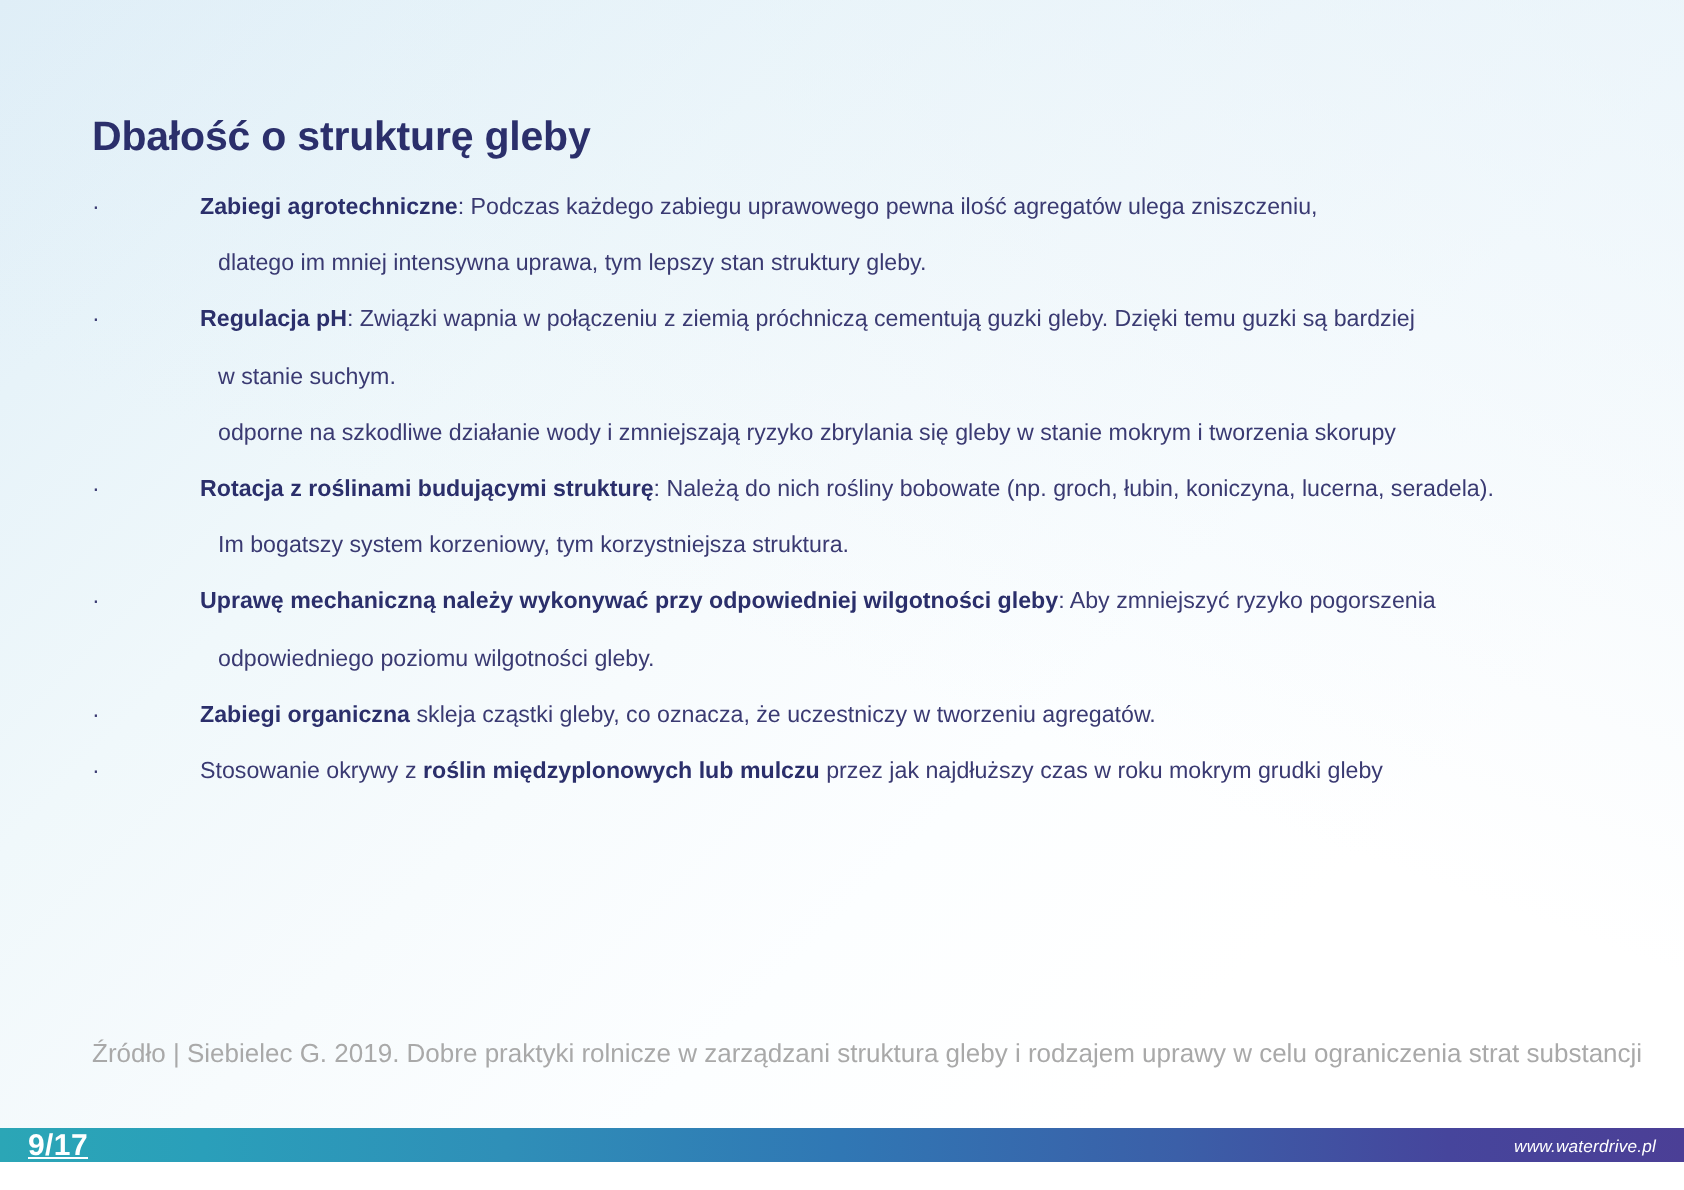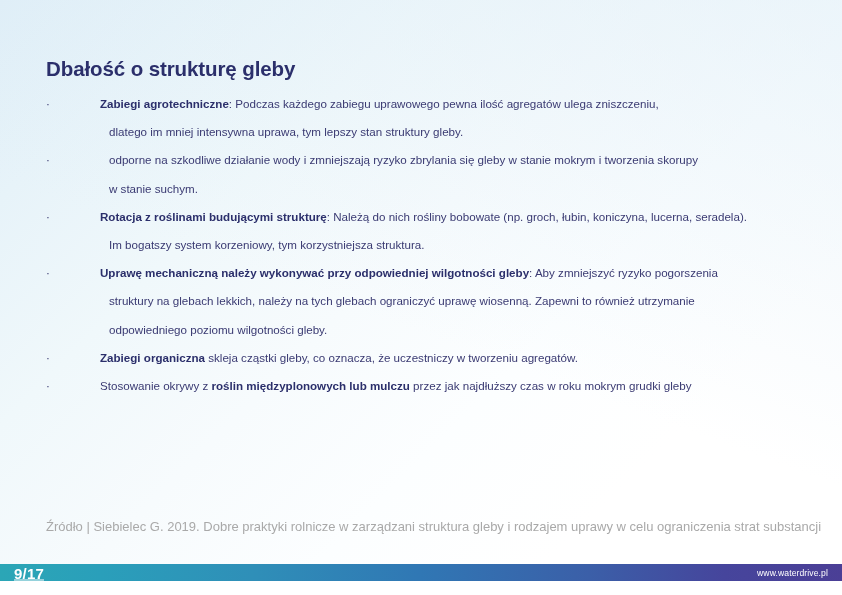--- a/index.html
+++ b/index.html
@@ -149,20 +149,21 @@
   }
 
   .footer-url {
     position: absolute;
     right: 14px;
     top: 50%;
     transform: translateY(-50%);
     font-size: 8.6px;
     color: #ffffff;
     letter-spacing: 0.1px;
+    font-style: italic;
   }
 </style>
 </head>
 <body>
 
 <div class="slide">
   <div class="slide-inner">
 
     <h1 class="slide-title">Dbałość o strukturę gleby</h1>
 
@@ -170,36 +171,36 @@
         <li class="bullet-item">
           <span class="bullet-dot">·</span>
           <span class="bullet-text">
             <span class="bullet-line"><b>Zabiegi agrotechniczne</b><span>: Podczas każdego zabiegu uprawowego pewna ilość agregatów ulega zniszczeniu,</span></span>
             <span class="bullet-line cont"><span>dlatego im mniej intensywna uprawa, tym lepszy stan struktury gleby.</span></span>
           </span>
         </li>
         <li class="bullet-item">
           <span class="bullet-dot">·</span>
           <span class="bullet-text">
+            <span class="bullet-line"><b>Regulacja pH</b><span>: Związki wapnia w połączeniu z ziemią próchniczą cementują guzki gleby. Dzięki temu guzki są bardziej</span></span>
+            <span class="bullet-line cont"><span>w stanie suchym.</span></span>
             <span class="bullet-line cont"><span>odporne na szkodliwe działanie wody i zmniejszają ryzyko zbrylania się gleby w stanie mokrym i tworzenia skorupy</span></span>
-            <span class="bullet-line cont"><span>w stanie suchym.</span></span>
           </span>
         </li>
         <li class="bullet-item">
           <span class="bullet-dot">·</span>
           <span class="bullet-text">
             <span class="bullet-line"><b>Rotacja z roślinami budującymi strukturę</b><span>: Należą do nich rośliny bobowate (np. groch, łubin, koniczyna, lucerna, seradela).</span></span>
             <span class="bullet-line cont"><span>Im bogatszy system korzeniowy, tym korzystniejsza struktura.</span></span>
           </span>
         </li>
         <li class="bullet-item">
           <span class="bullet-dot">·</span>
           <span class="bullet-text">
             <span class="bullet-line"><b>Uprawę mechaniczną należy wykonywać przy odpowiedniej wilgotności gleby</b><span>: Aby zmniejszyć ryzyko pogorszenia</span></span>
-            <span class="bullet-line cont"><span>struktury na glebach lekkich, należy na tych glebach ograniczyć uprawę wiosenną. Zapewni to również utrzymanie</span></span>
             <span class="bullet-line cont"><span>odpowiedniego poziomu wilgotności gleby.</span></span>
           </span>
         </li>
         <li class="bullet-item">
           <span class="bullet-dot">·</span>
           <span class="bullet-text">
             <span class="bullet-line"><b>Zabiegi organiczna</b><span> skleja cząstki gleby, co oznacza, że uczestniczy w tworzeniu agregatów.</span></span>
           </span>
         </li>
         <li class="bullet-item">

